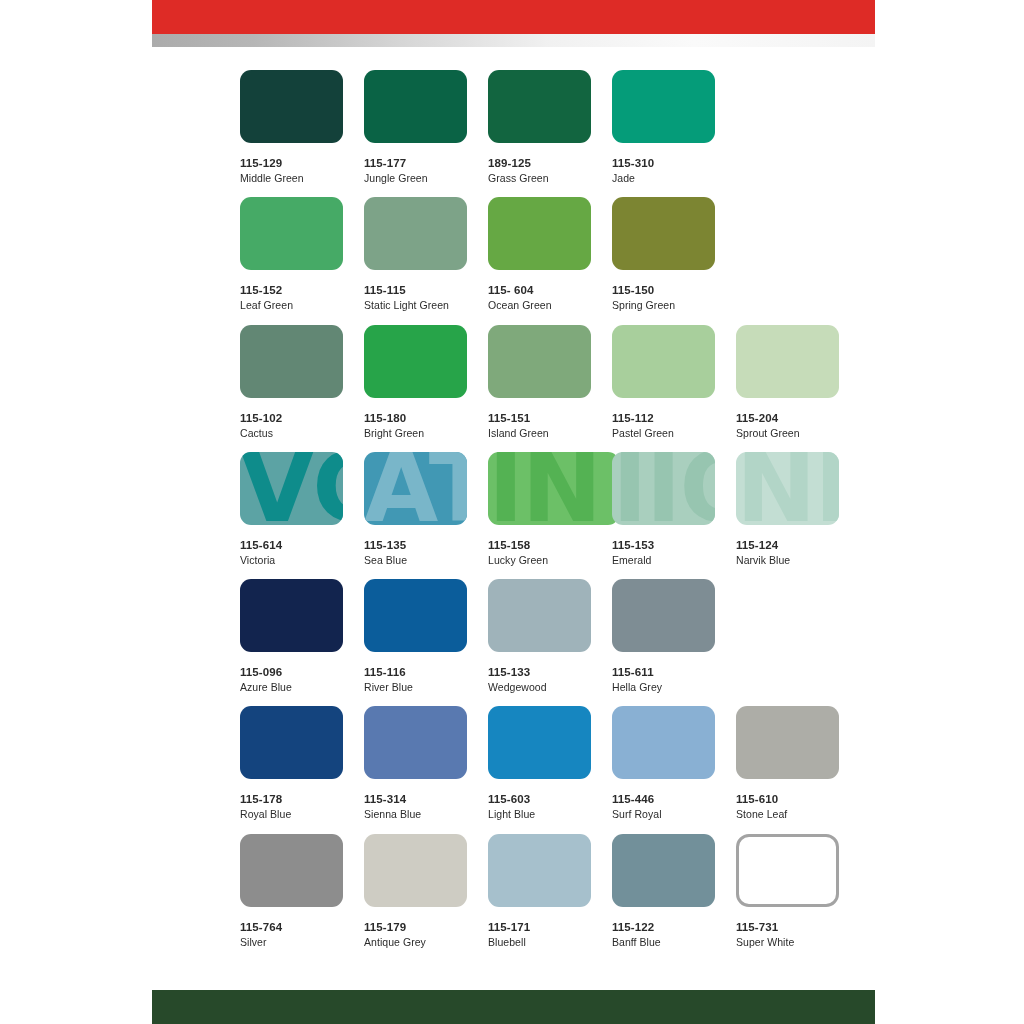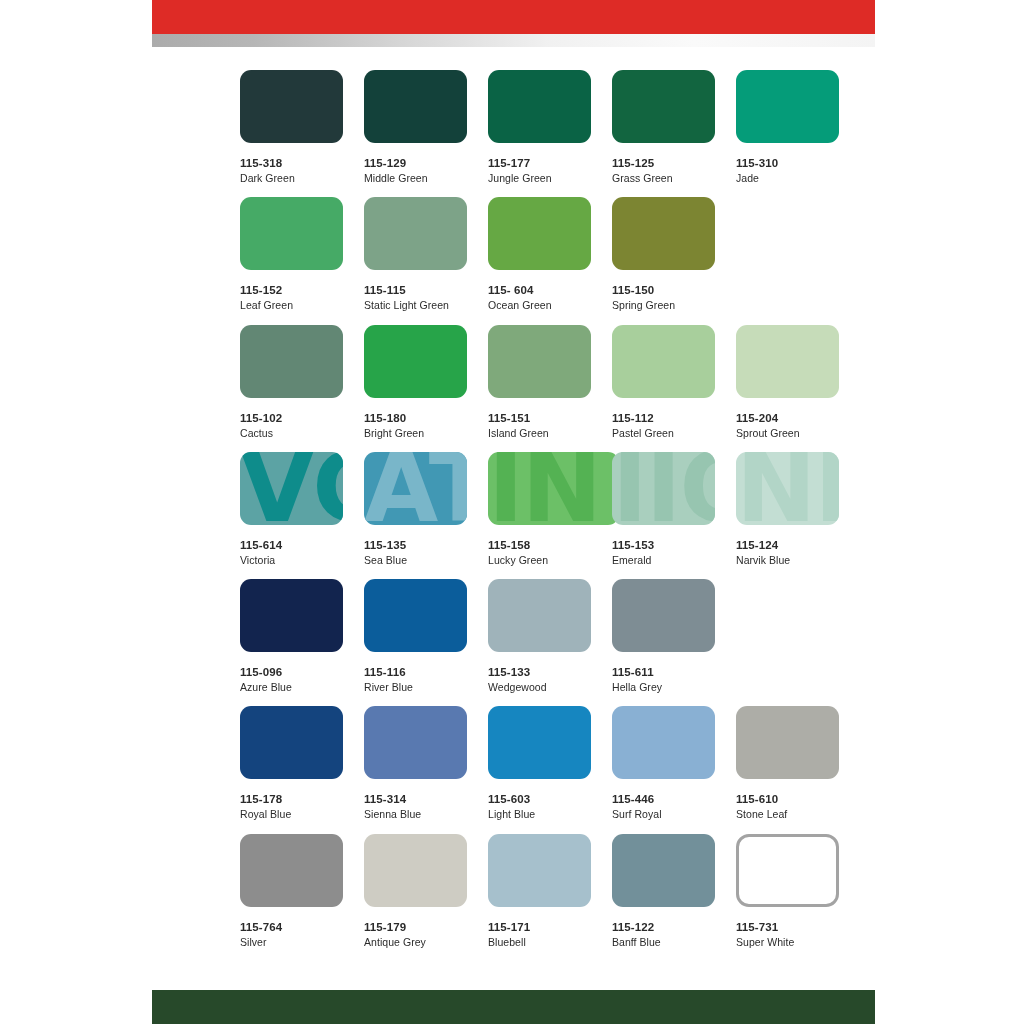--- a/index.html
+++ b/index.html
@@ -108,37 +108,32 @@
 </style>
 </head>
 <body>
 
 <div class="top-bar"></div>
 <div class="top-gradient"></div>
 
 <div class="grid" id="swatch-grid">
     <div class="row">
       <div class="cell">
-        <div class="swatch" style="background: rgb(34, 57, 58);"></div>
-        <div class="code">115-318</div>
-        <div class="cname">Dark Green</div>
-      </div>
-      <div class="cell">
         <div class="swatch" style="background: rgb(19, 65, 58);"></div>
         <div class="code">115-129</div>
         <div class="cname">Middle Green</div>
       </div>
       <div class="cell">
         <div class="swatch" style="background: rgb(10, 99, 69);"></div>
         <div class="code">115-177</div>
         <div class="cname">Jungle Green</div>
       </div>
       <div class="cell">
         <div class="swatch" style="background: rgb(18, 101, 64);"></div>
-        <div class="code">115-125</div>
+        <div class="code">189-125</div>
         <div class="cname">Grass Green</div>
       </div>
       <div class="cell">
         <div class="swatch" style="background: rgb(5, 156, 121);"></div>
         <div class="code">115-310</div>
         <div class="cname">Jade</div>
       </div>
     </div>
     <div class="row">
       <div class="cell">

